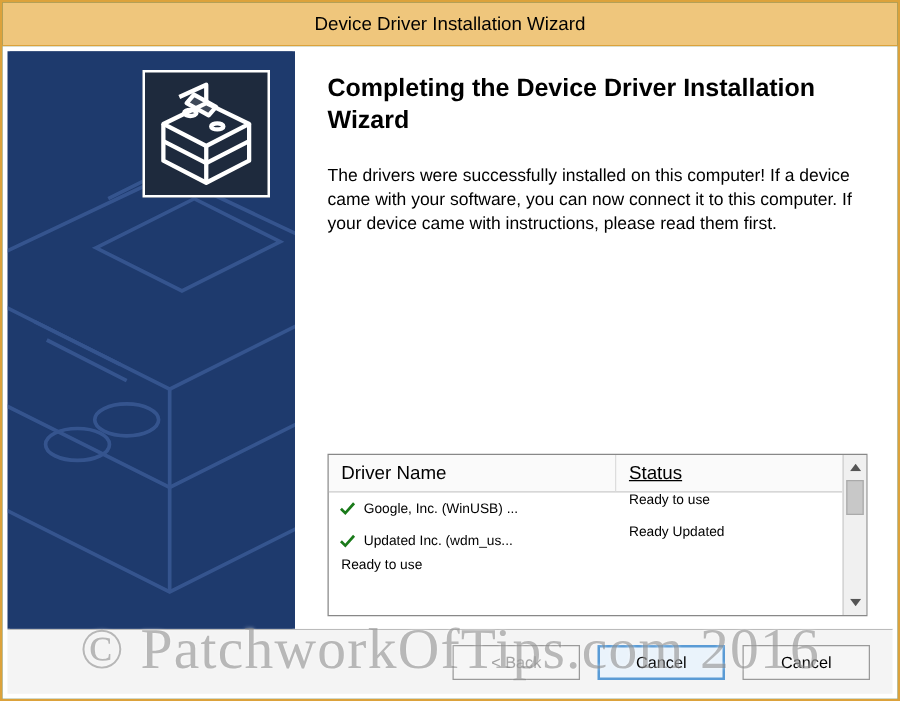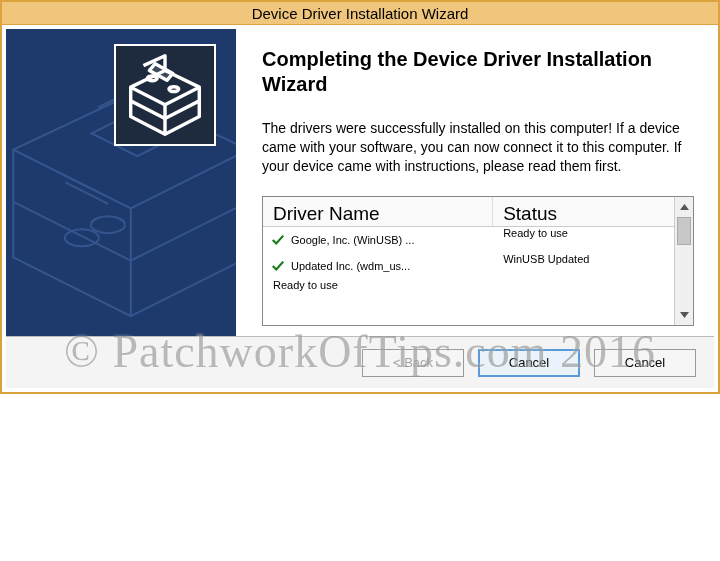--- a/index.html
+++ b/index.html
@@ -5,21 +5,21 @@
     * { box-sizing: border-box; margin: 0; padding: 0; }
     body {
       width: 720px;
       height: 561px;
       font-family: "Segoe UI", Tahoma, sans-serif;
       background: #fff;
       overflow: hidden;
     }
     .window-frame {
       width: 720px;
-      height: 394px;
+      height: 561px;
       border: 2px solid #dca23b;
       display: flex;
       flex-direction: column;
       background: #14532d;
     }
     .title-bar {
       height: 35px;
       background: #efc67c;
       display: flex;
       align-items: center;
@@ -96,31 +96,32 @@
       flex: 1;
       display: flex;
       flex-direction: column;
       overflow: hidden;
     }
     .table-header {
       display: flex;
       background: #fafafa;
       border-bottom: 1px solid #ccc;
       height: 30px;
-      font-size: 19px;
+      font-size: 15px;
       color: #000;
     }
     .col-name {
       width: 56%;
       padding: 6px 10px;
       border-right: 1px solid #ddd;
     }
     .col-status {
       flex: 1;
       padding: 6px 10px;
+      text-decoration: underline;
     }
     .table-body {
       flex: 1;
       overflow: hidden;
     }
     .table-row {
       display: flex;
       height: 26px;
       font-size: 11px;
     }
@@ -277,21 +278,21 @@
                 </div>
                 <div class="row-status">Ready to use</div>
               </div>
               <div class="table-row">
                 <div class="row-name">
                   <svg class="check-icon" viewBox="0 0 16 16">
                       <path d="M2 8 L6 12 L14 3" stroke="#1a7a1a" stroke-width="2.5" fill="none"></path>
                     </svg>
                   <span>Updated Inc. (wdm_us...</span>
                 </div>
-                <div class="row-status">WinUSB Updated</div>
+                <div class="row-status">Ready Updated</div>
               </div>
               <div class="table-row">
                 <div class="row-status">Ready to use</div>
               </div>
             </div>
           </div>
           <div class="scrollbar">
             <div class="scroll-arrow">
               <svg width="9" height="6" viewBox="0 0 9 6">
                   <path d="M0 6 L4.5 0 L9 6 Z" fill="#555"></path>

